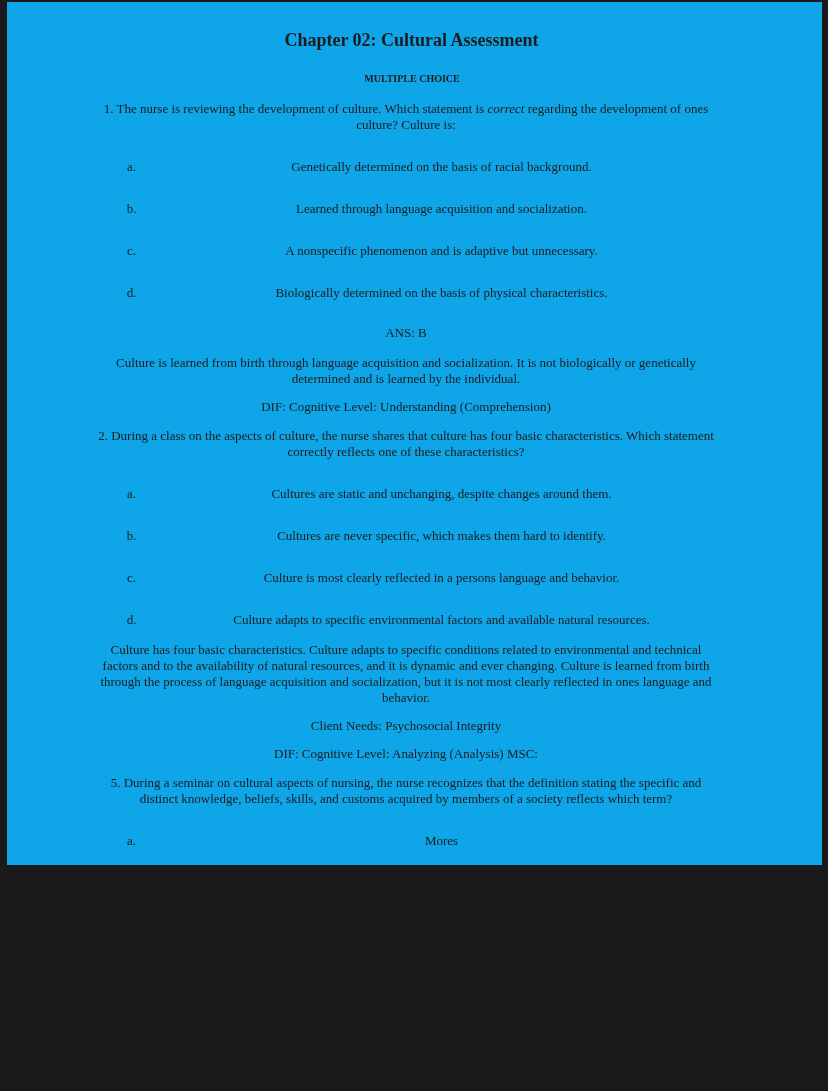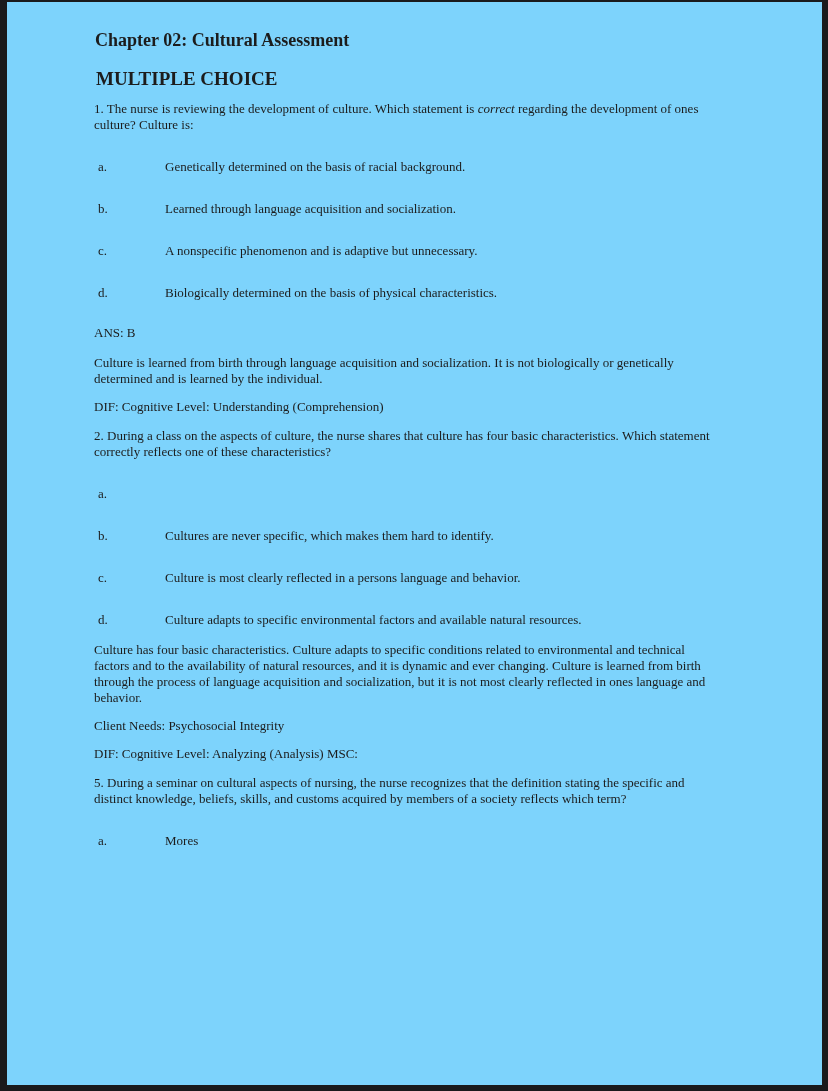--- a/index.html
+++ b/index.html
@@ -8,35 +8,36 @@
     height: 1091px;
     background: #1a1a1c;
     position: relative;
     font-family: "Liberation Serif", serif;
   }
   .page {
     position: absolute;
     left: 7px;
     top: 2px;
     width: 815px;
-    height: 1083px;
-    background: #7dd3fc;
+    height: 863px;
+    background: #0ea5e9;
     box-sizing: border-box;
     padding: 26px 94px 0 77px;
     color: #1c1c1c;
     overflow: hidden;
+    text-align: center;
   }
   .doc-title {
     font-size: 18px;
     font-weight: bold;
     line-height: 24px;
     margin: 0 0 0 11px;
   }
   .section-heading {
-    font-size: 19px;
+    font-size: 10px;
     font-weight: bold;
     line-height: 19px;
     margin: 17px 0 0 12px;
   }
   p, .opt { font-size: 13px; line-height: 16px; margin: 10px; }
   .stem { margin-top: 13px; }
   .opt { display: flex; margin-top: 26px; }
   .opt .letter { width: 67px; flex: none; padding-left: 4px; }
   .opt .text { flex: 1; }
   .ans { margin-top: 24px; }
@@ -75,20 +76,21 @@
     <p class="ans">ANS: B</p>
     <p class="rationale">Culture is learned from birth through language acquisition and socialization. It is not biologically or genetically determined and is learned by the individual.</p>
     <p class="meta">DIF: Cognitive Level: Understanding (Comprehension)</p>
   </section>
 
   <section>
     <p class="stem"><span>2. During a class on the aspects of culture, the nurse shares that culture has four basic characteristics. Which statement correctly reflects one of these characteristics?</span><em></em><span></span></p>
 
     <div class="opt">
       <span class="letter">a.</span>
+      <span class="text">Cultures are static and unchanging, despite changes around them.</span>
     </div>
     <div class="opt">
       <span class="letter">b.</span>
       <span class="text">Cultures are never specific, which makes them hard to identify.</span>
     </div>
     <div class="opt">
       <span class="letter">c.</span>
       <span class="text">Culture is most clearly reflected in a persons language and behavior.</span>
     </div>
     <div class="opt">

